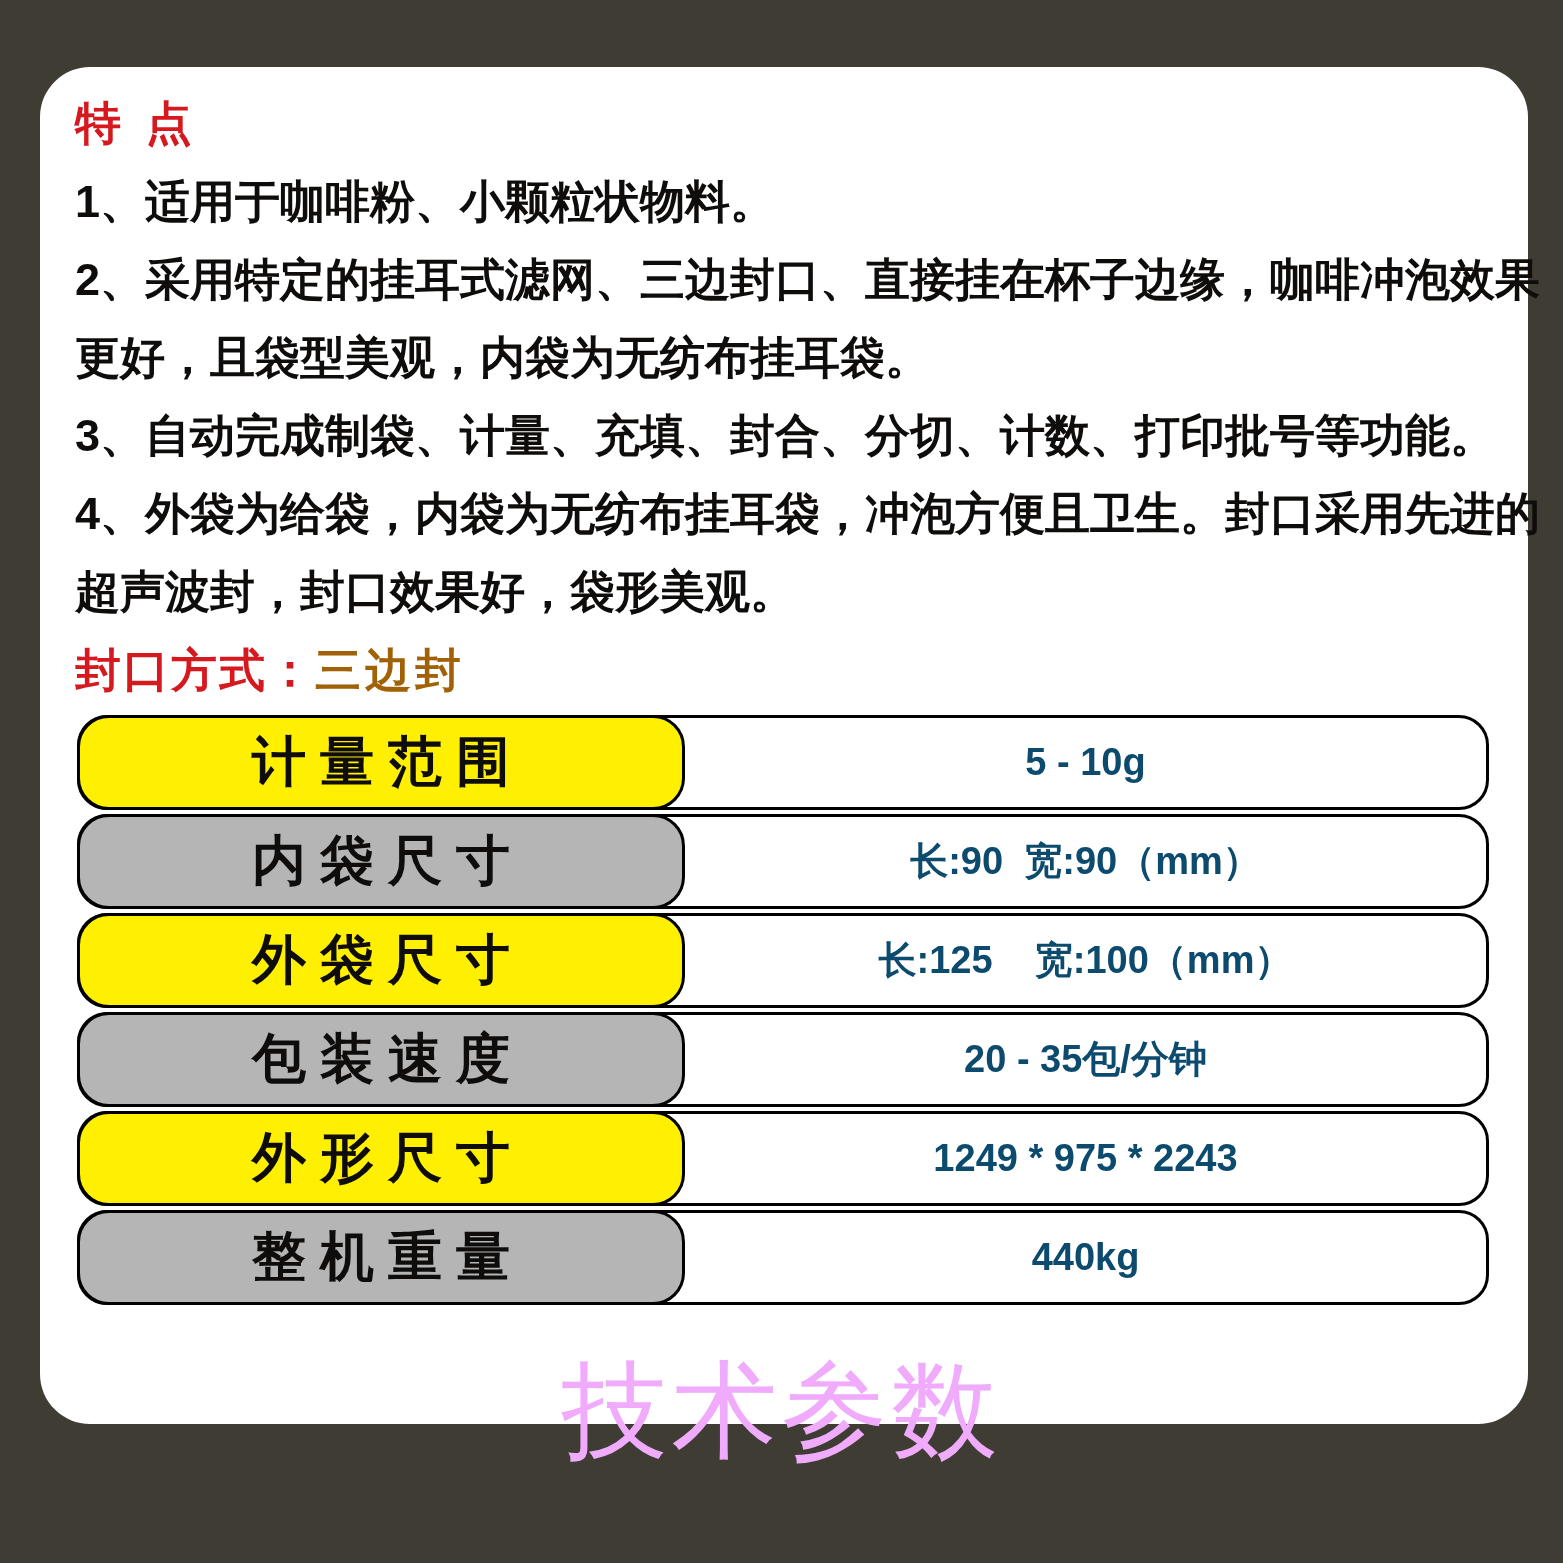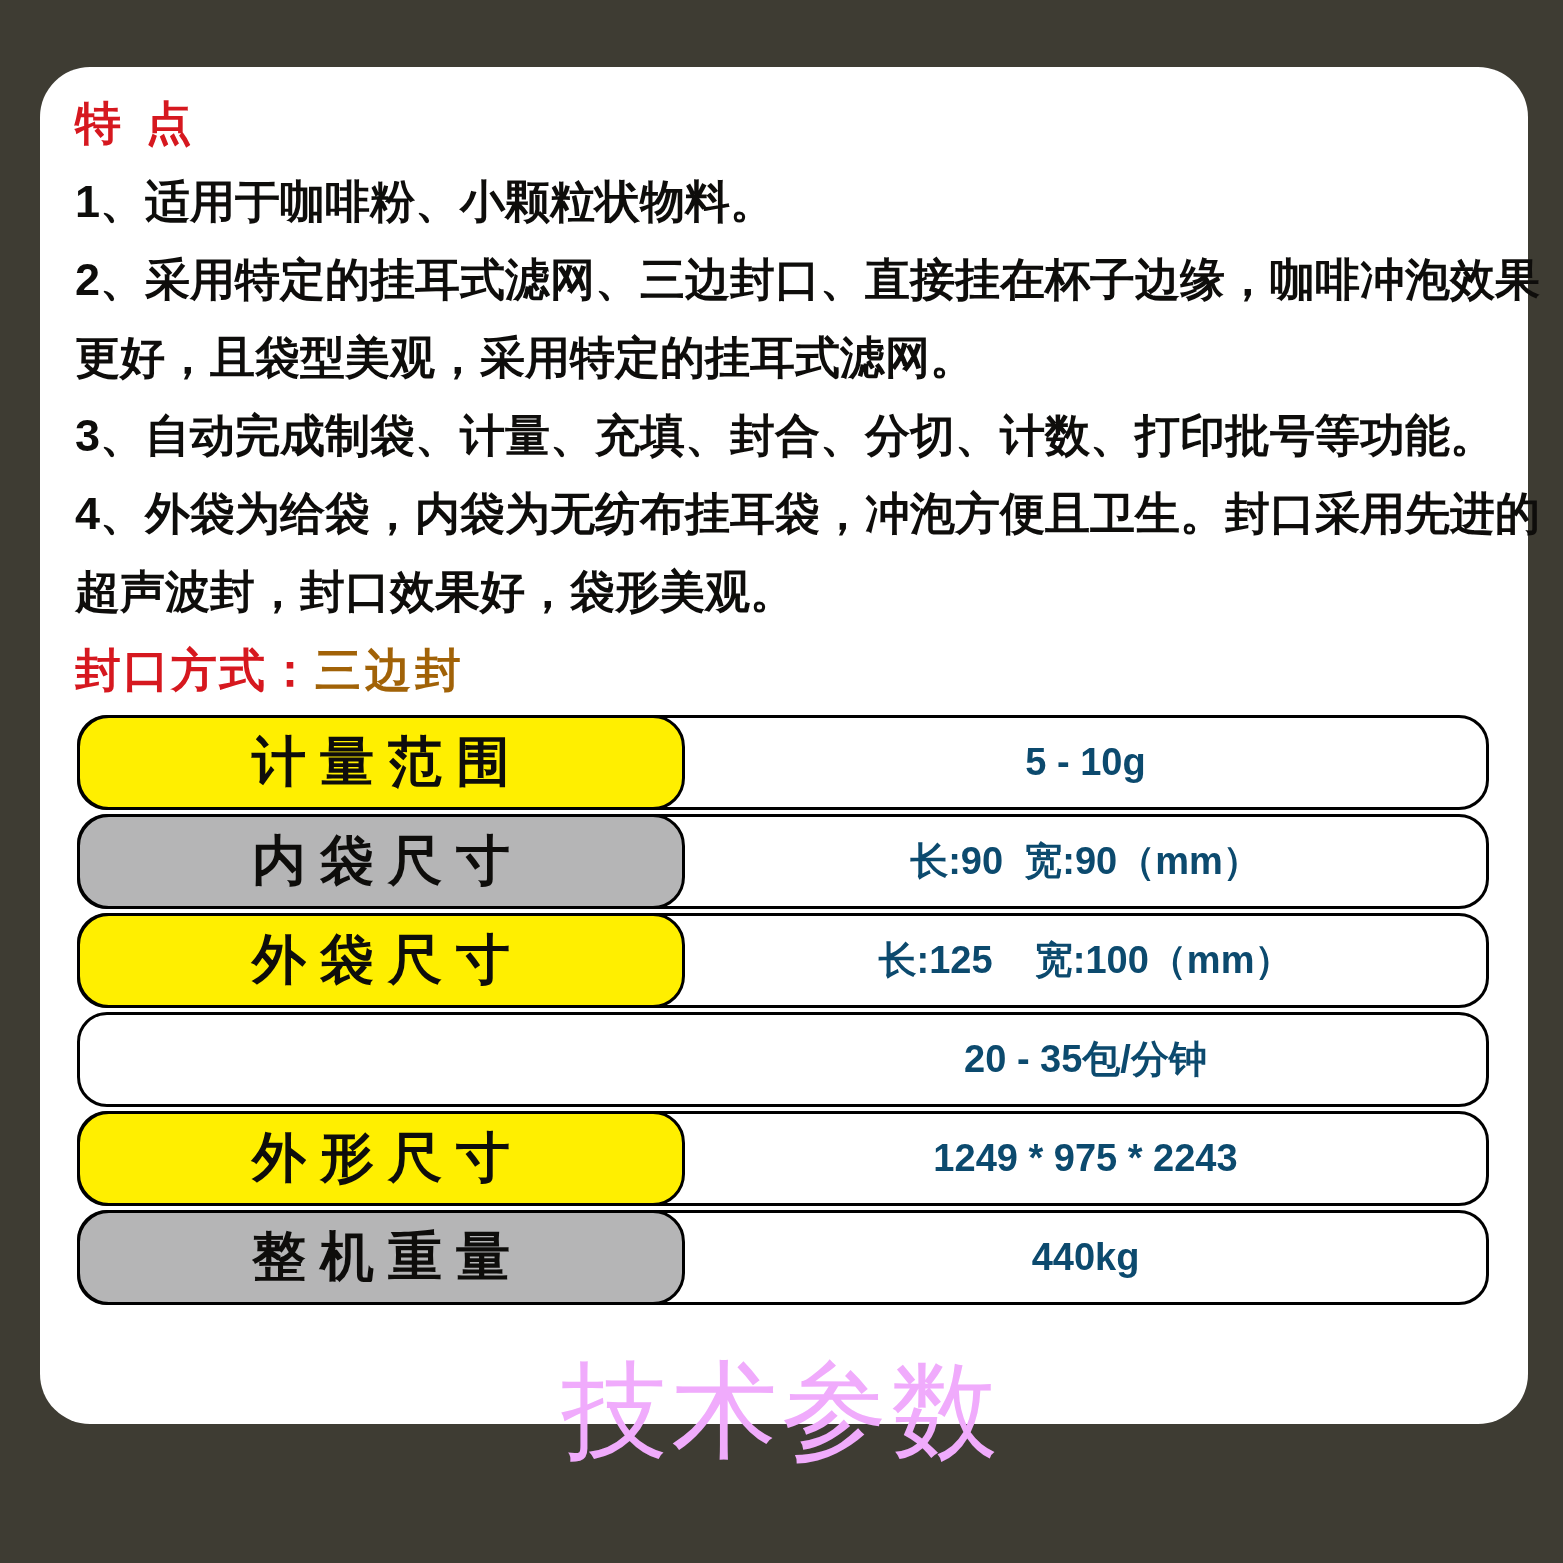--- a/index.html
+++ b/index.html
@@ -105,21 +105,21 @@
 </head>
 <body>
 
 <div class="card">
 
   <div class="features-title">特 点</div>
 
   <div class="features">
       <div class="feature-line">1、适用于咖啡粉、小颗粒状物料。</div>
       <div class="feature-line">2、采用特定的挂耳式滤网、三边封口、直接挂在杯子边缘，咖啡冲泡效果</div>
-      <div class="feature-line">更好，且袋型美观，采用特定的挂耳式滤网。</div>
+      <div class="feature-line">更好，且袋型美观，内袋为无纺布挂耳袋。</div>
       <div class="feature-line">3、自动完成制袋、计量、充填、封合、分切、计数、打印批号等功能。</div>
       <div class="feature-line">4、外袋为给袋，内袋为无纺布挂耳袋，冲泡方便且卫生。封口采用先进的</div>
       <div class="feature-line">超声波封，封口效果好，袋形美观。</div>
     </div>
 
   <div class="seal-line">
     <span class="seal-label">封口方式：</span><span class="seal-value">三边封</span>
   </div>
 
   <div class="spec-table">
@@ -129,20 +129,21 @@
       </div>
       <div class="spec-row">
         <div class="row-label gray">内袋尺寸</div>
         <div class="row-value">长:90  宽:90（mm）</div>
       </div>
       <div class="spec-row">
         <div class="row-label yellow">外袋尺寸</div>
         <div class="row-value">长:125    宽:100（mm）</div>
       </div>
       <div class="spec-row">
+        <div class="row-label gray">包装速度</div>
         <div class="row-value">20 - 35包/分钟</div>
       </div>
       <div class="spec-row">
         <div class="row-label yellow">外形尺寸</div>
         <div class="row-value">1249 * 975 * 2243</div>
       </div>
       <div class="spec-row">
         <div class="row-label gray">整机重量</div>
         <div class="row-value">440kg</div>
       </div>

